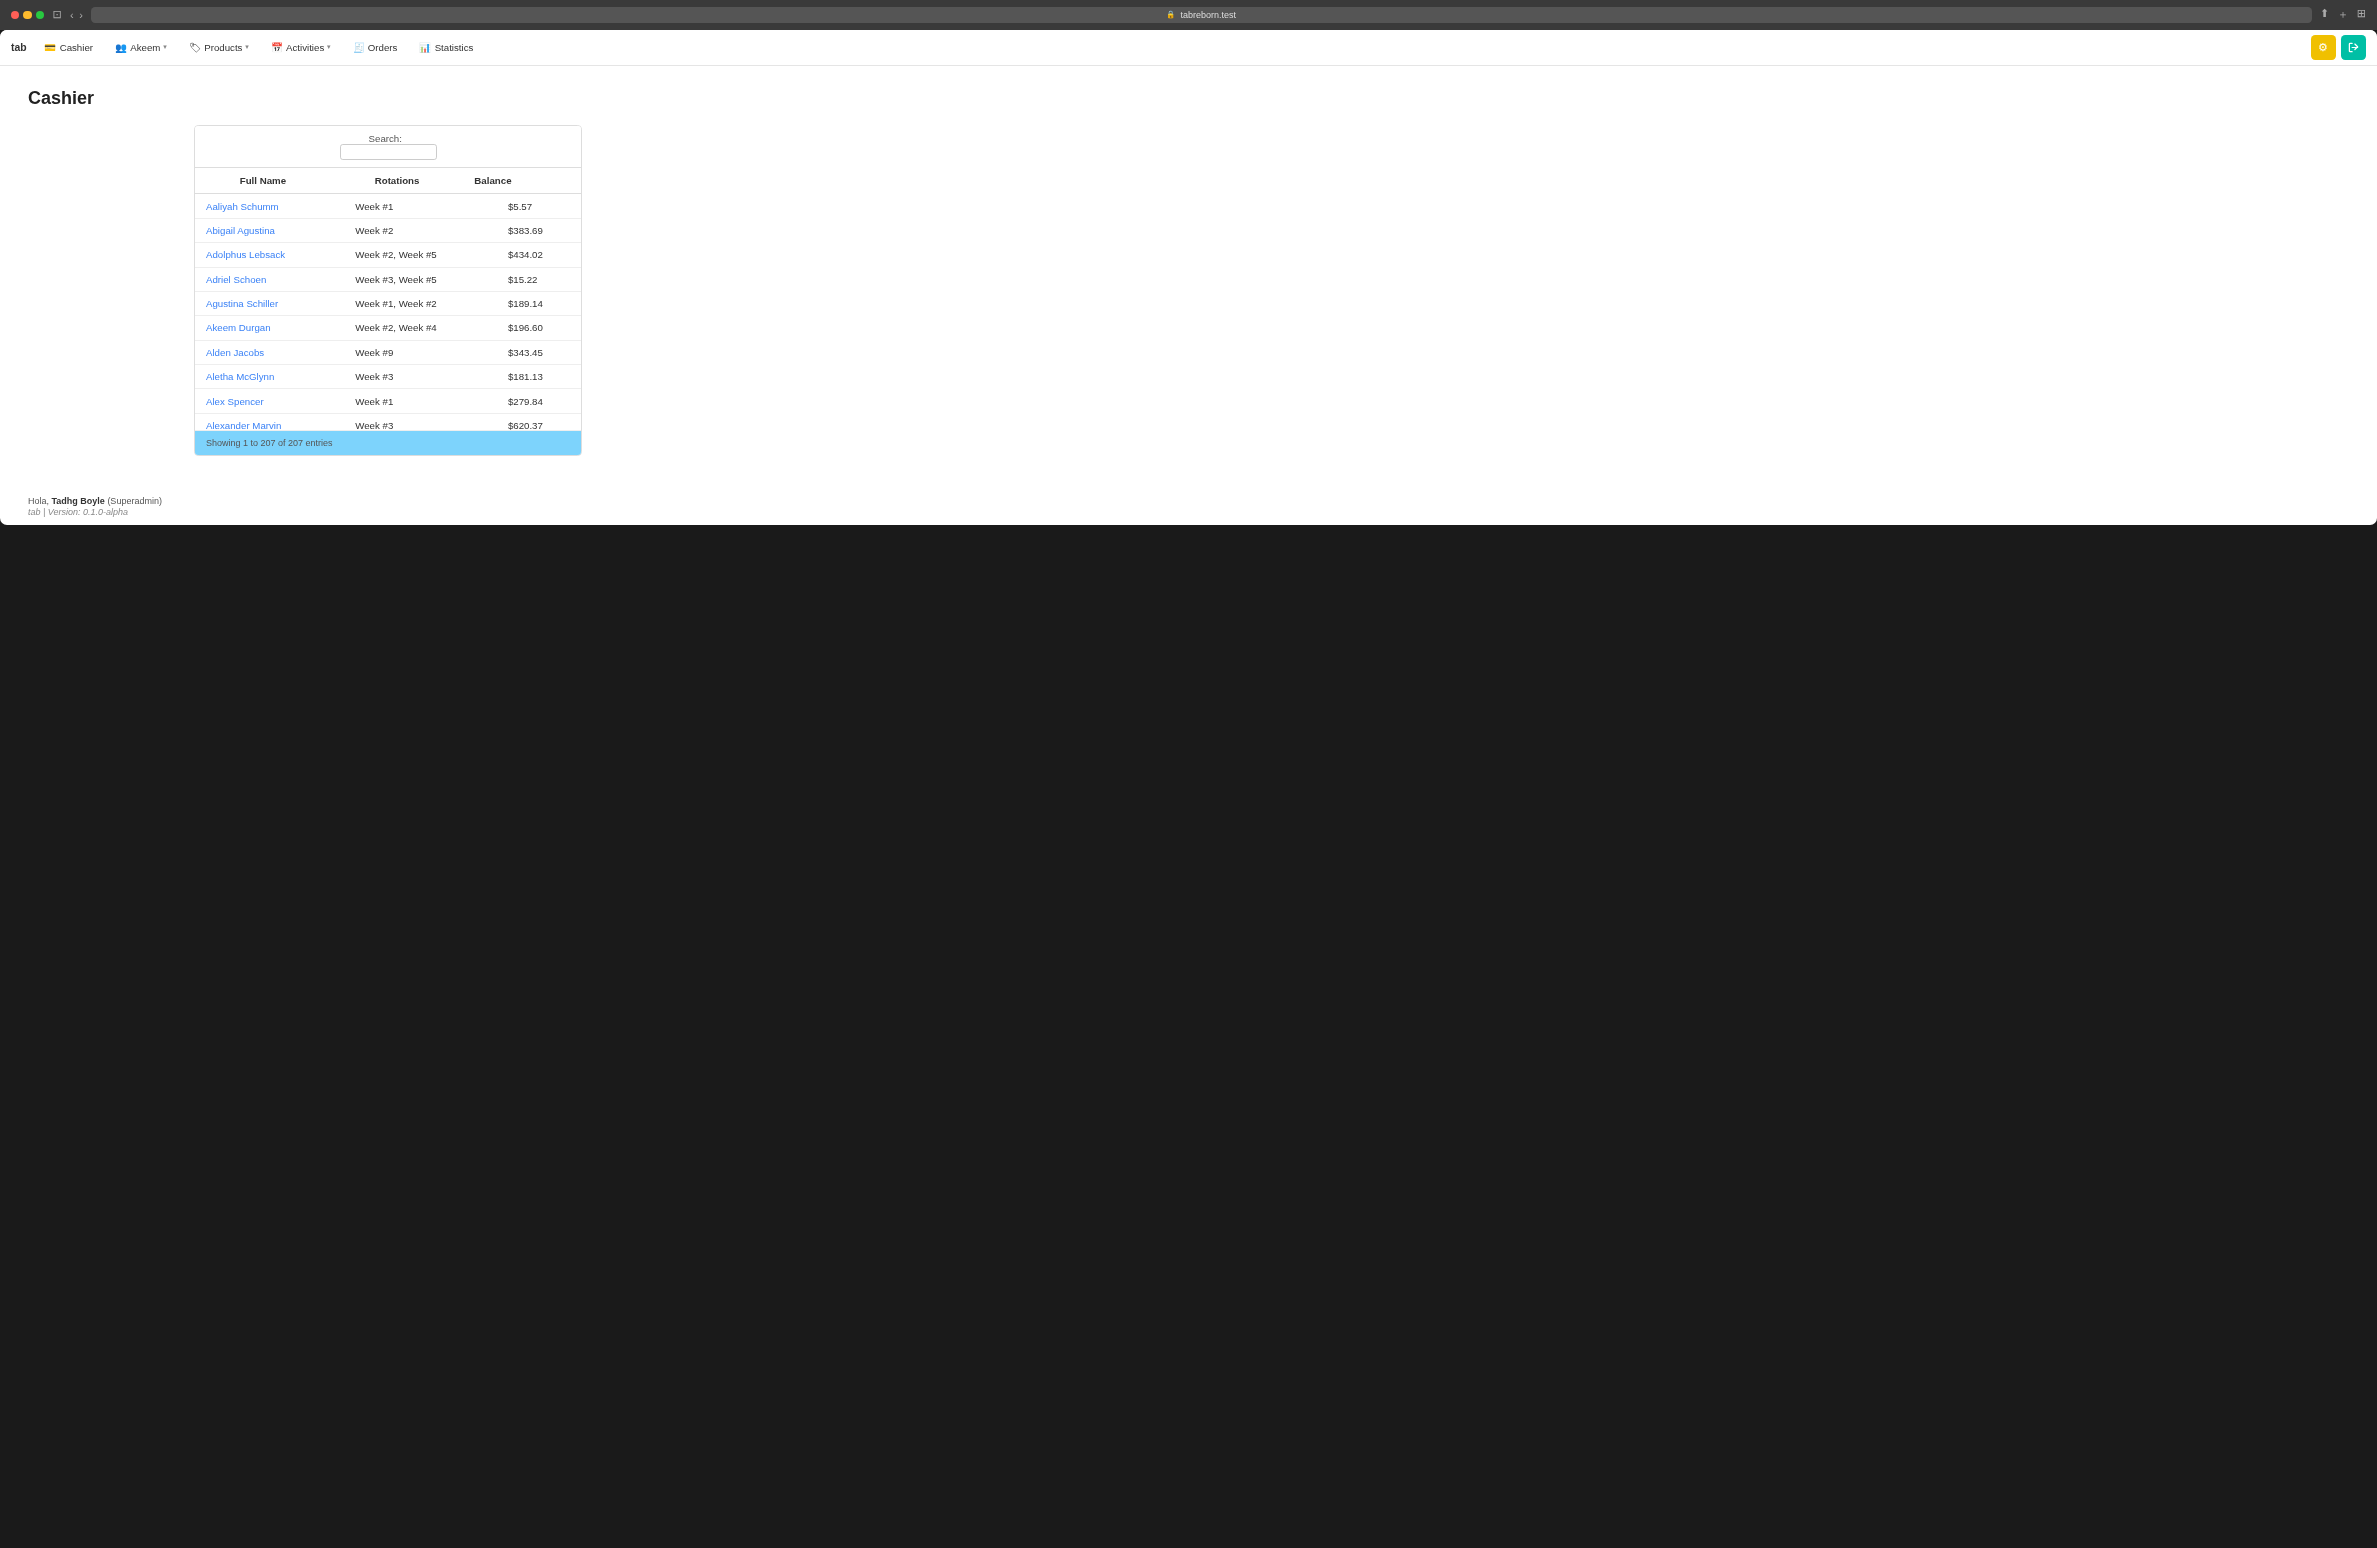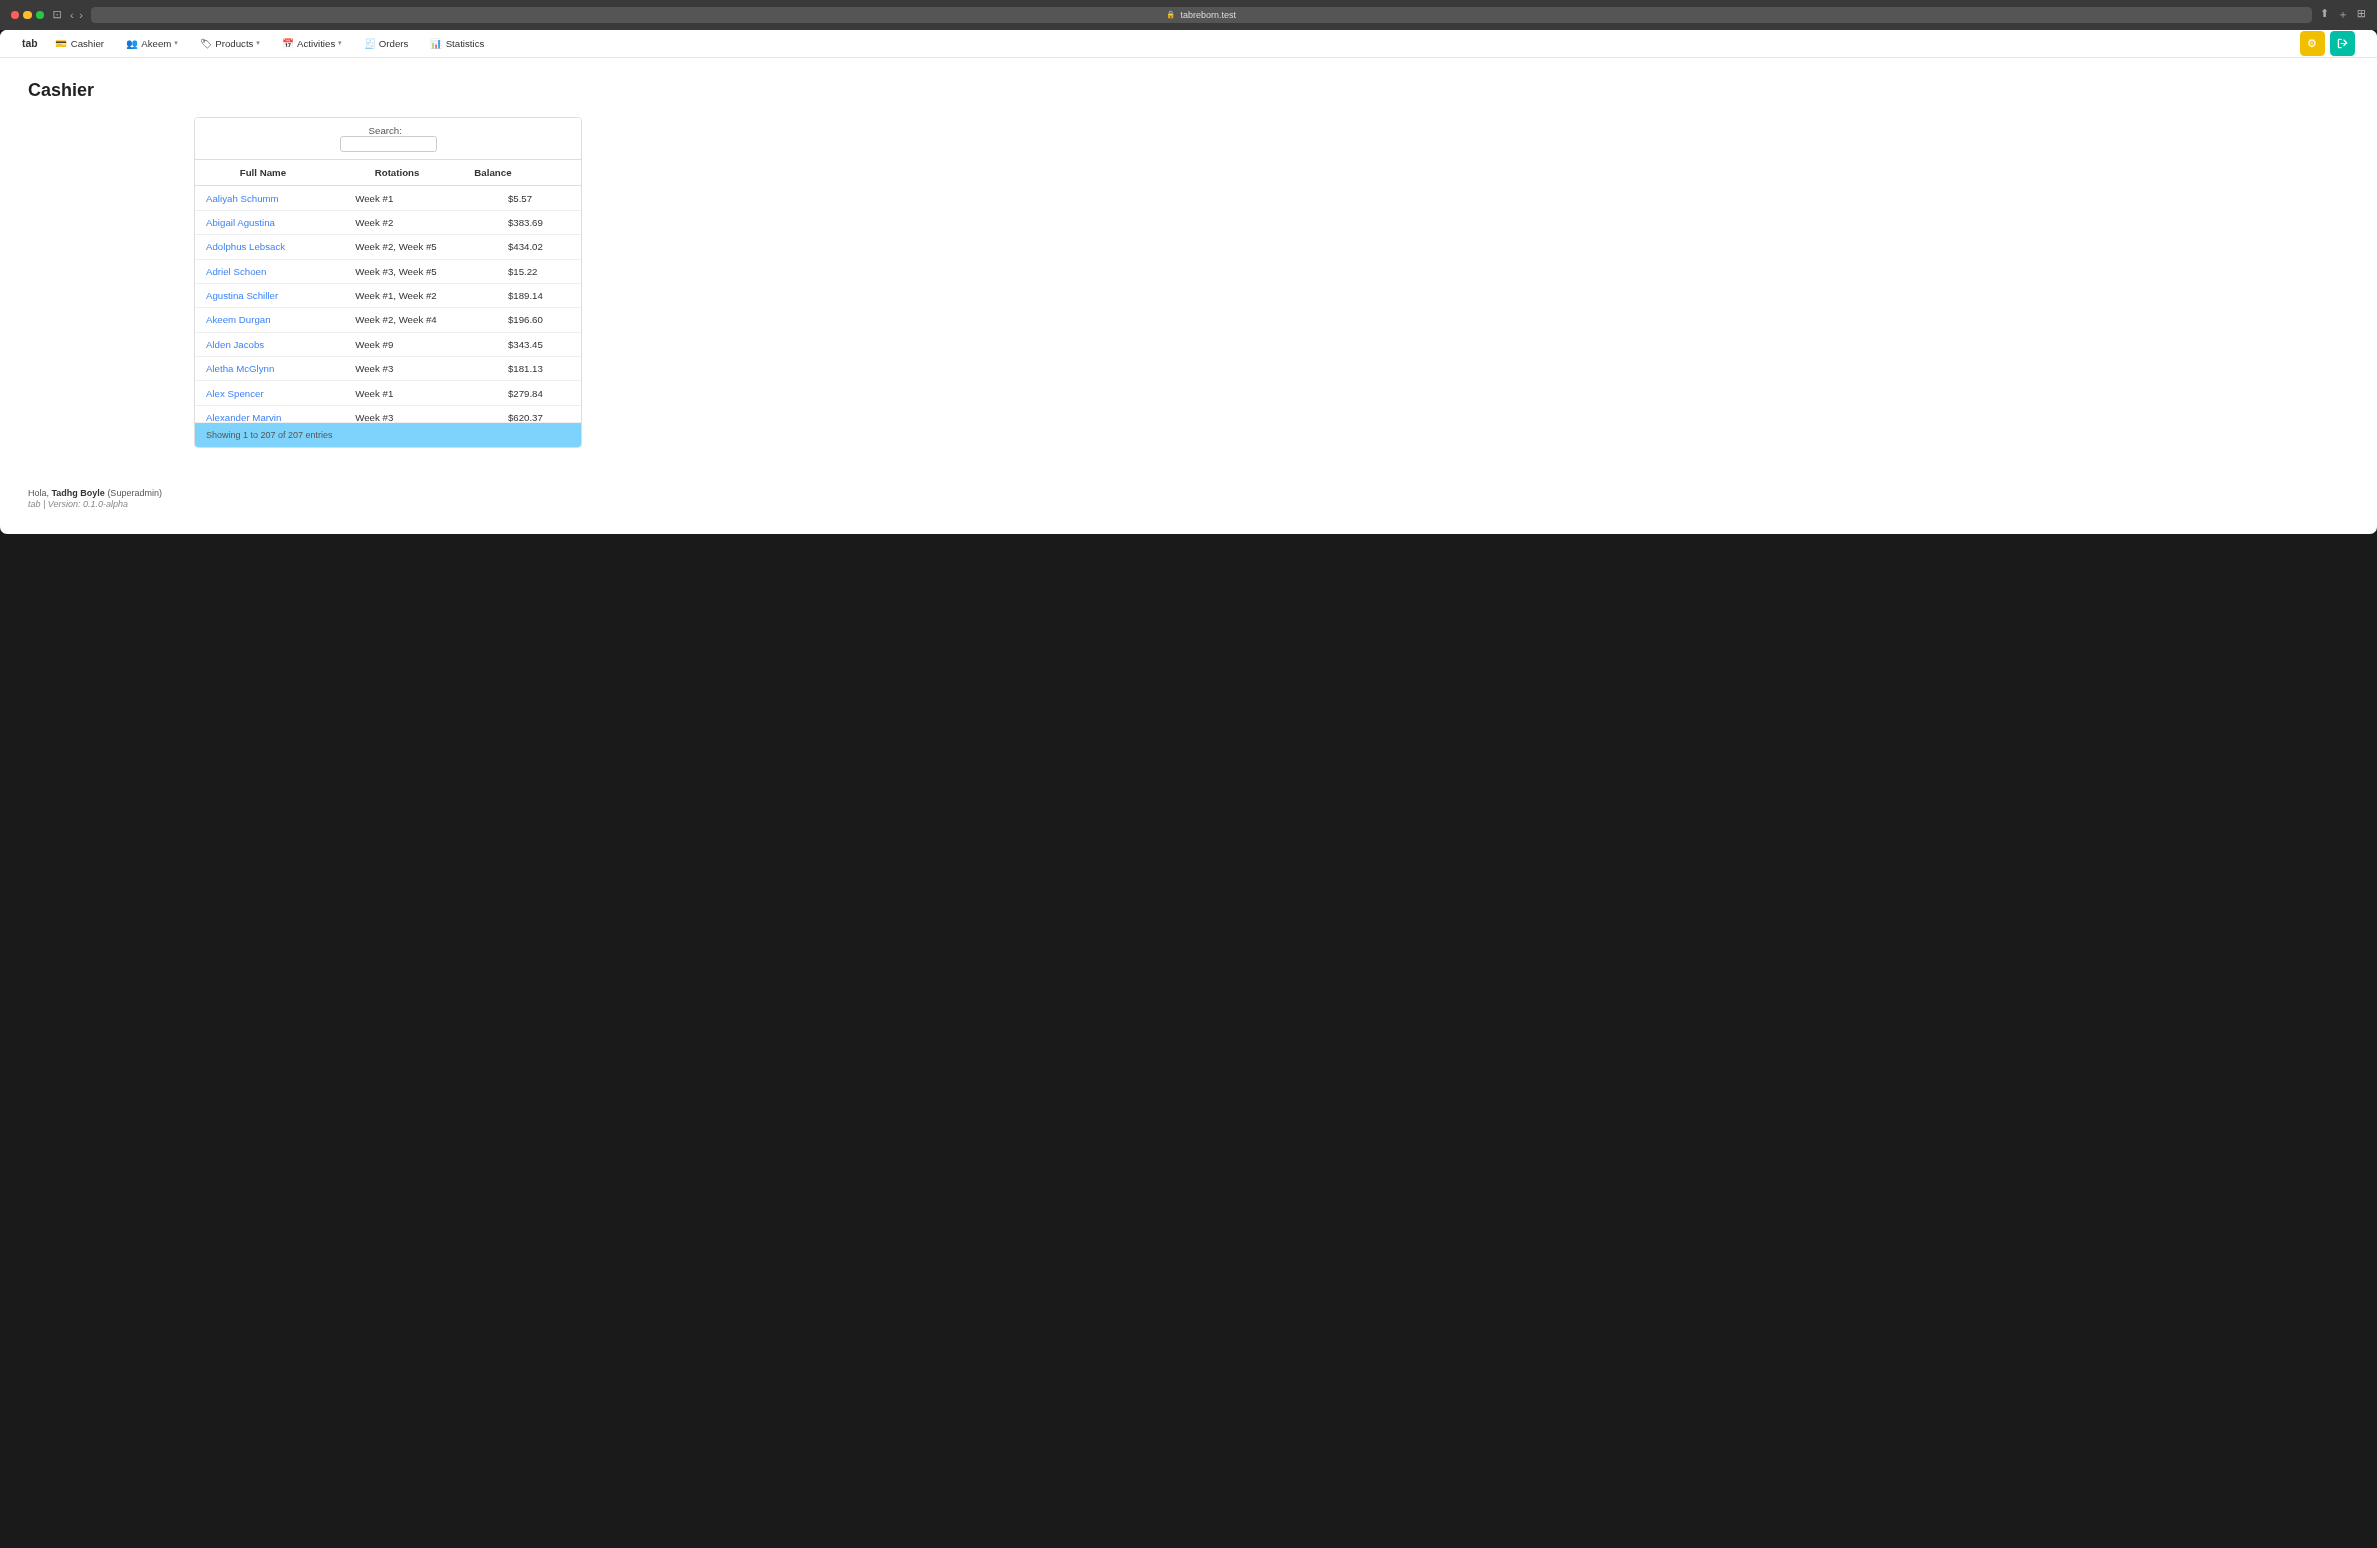--- a/index.html
+++ b/index.html
@@ -65,25 +65,25 @@
       background: #fff;
       margin: 0;
       border-radius: 7px;
       overflow: hidden;
     }
 
     
     .top-nav {
       background: #fff;
       border-bottom: 0.7px solid #e5e5e5;
-      padding: 0 22px;
+      padding: 0 11px;
       display: flex;
       align-items: center;
       justify-content: space-between;
-      height: 28px;
+      height: 36px;
     }
     .nav-left {
       display: flex;
       align-items: center;
       gap: 14px;
     }
     .nav-logo {
       font-size: 10.4px;
       font-weight: 600;
       color: #333;
@@ -209,21 +209,21 @@
     }
 
     
     .table-scroll-wrapper {
       max-height: 236px;
       overflow-y: auto;
     }
 
     
     .page-footer {
-      padding: 14px 28px 25px;
+      padding: 14px 28px 8px;
       color: #555;
       font-size: 9px;
     }
     .page-footer .user-name { font-weight: 700; color: #333; }
     .page-footer .version-line {
       font-style: italic;
       color: #888;
       margin-top: 1.4px;
     }
   </style>

